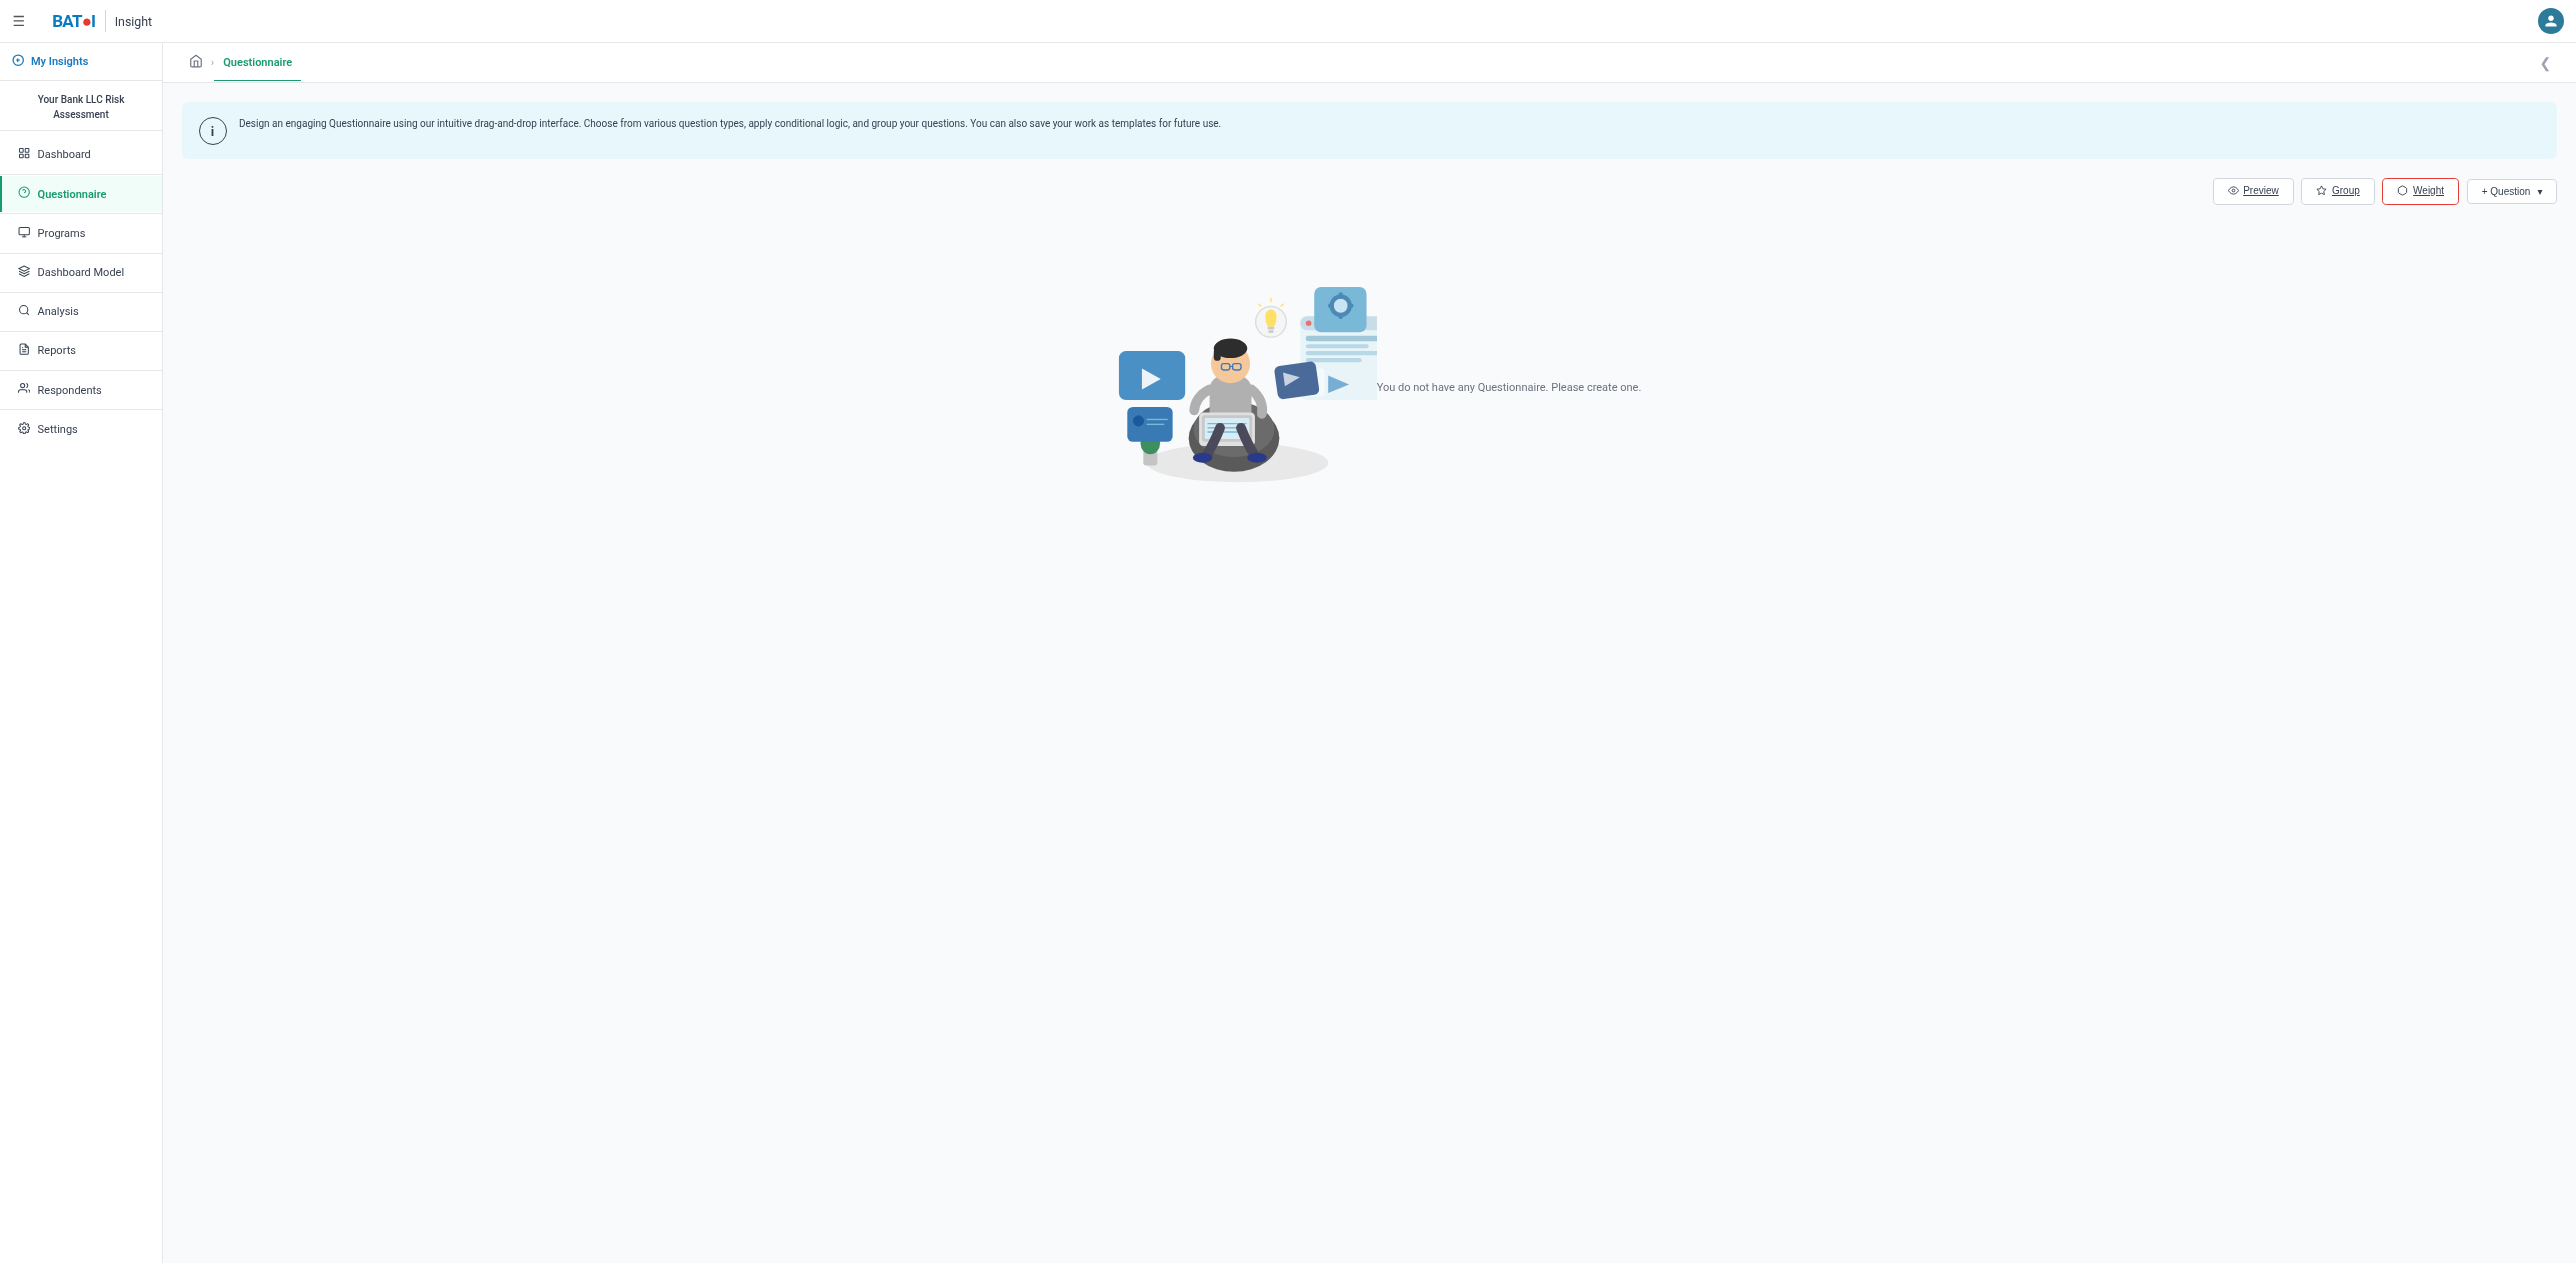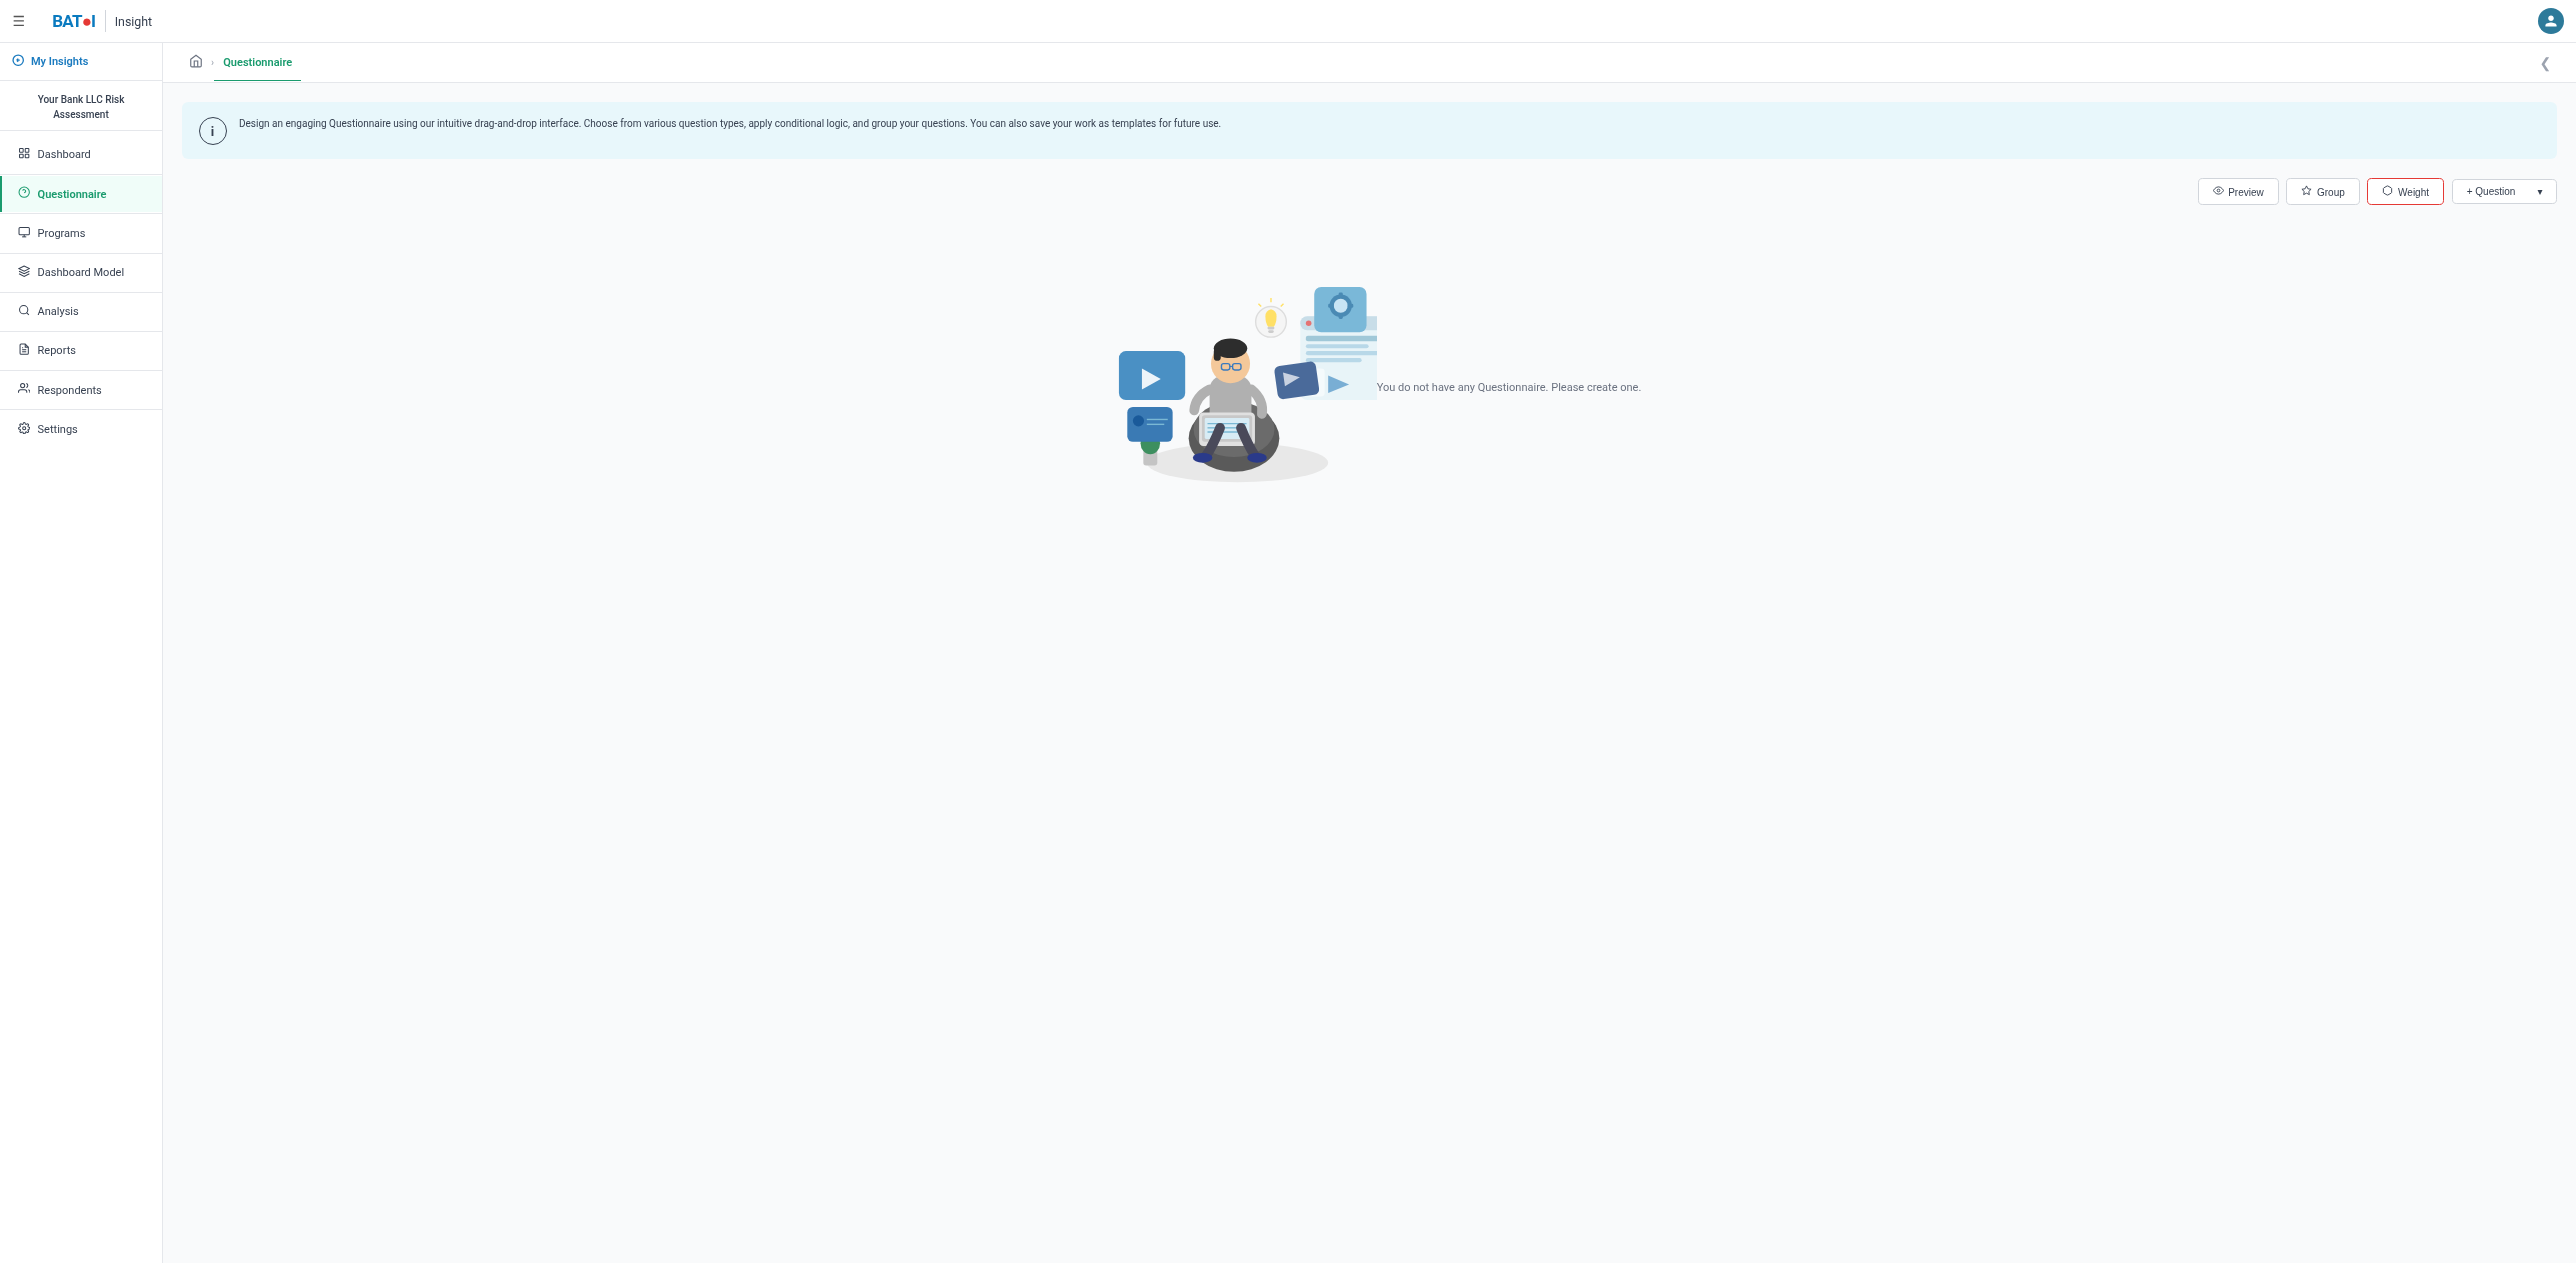--- a/index.html
+++ b/index.html
@@ -79,27 +79,27 @@
       width: 28px; height: 28px; border: 1.5px solid #374151; border-radius: 50%;
       display: flex; align-items: center; justify-content: center;
       font-size: 13px; font-weight: 700; color: #374151; flex-shrink: 0; margin-top: 1.5px;
     }
     .info-banner-text { font-size: 10px; color: #374151; line-height: 1.6; }
     .info-banner-title { font-weight: 700; font-size: 11px; margin-bottom: 3.1px; }
 
     
     .toolbar { display: flex; justify-content: flex-end; gap: 7.7px; margin-bottom: 18.6px; align-items: center; }
     .toolbar-btn {
-      display: flex; align-items: flex-end; gap: 4.6px; padding: 6.2px 14px;
+      display: flex; align-items: flex-start; gap: 4.6px; padding: 6.2px 14px;
       border: 1.2px solid #d1d5db; border-radius: 4.6px; background: #fff;
-      font-size: 10px; color: #374151; cursor: pointer; font-weight: 500;
+      font-size: 10px; color: #374151; cursor: pointer; font-weight: 500; text-decoration: underline;
     }
     .toolbar-btn.active-btn { border-color: #e53935; color: #374151; }
     .toolbar-btn-add {
-      display: flex; align-items: center; gap: 22px; padding: 6.2px 14px;
+      display: flex; align-items: center; gap: 7px; padding: 6.2px 14px;
       border: 1.2px solid #d1d5db; border-radius: 4.6px; background: #fff;
       font-size: 10px; color: #374151; cursor: pointer; font-weight: 500;
     }
 
     
     .empty-state {
       display: flex; flex-direction: row; align-items: center; justify-content: center;
       padding: 31px 0 15.5px 0;
     }
     .empty-state-illustration { width: 279px; height: 248px; margin-bottom: 18.6px; }

